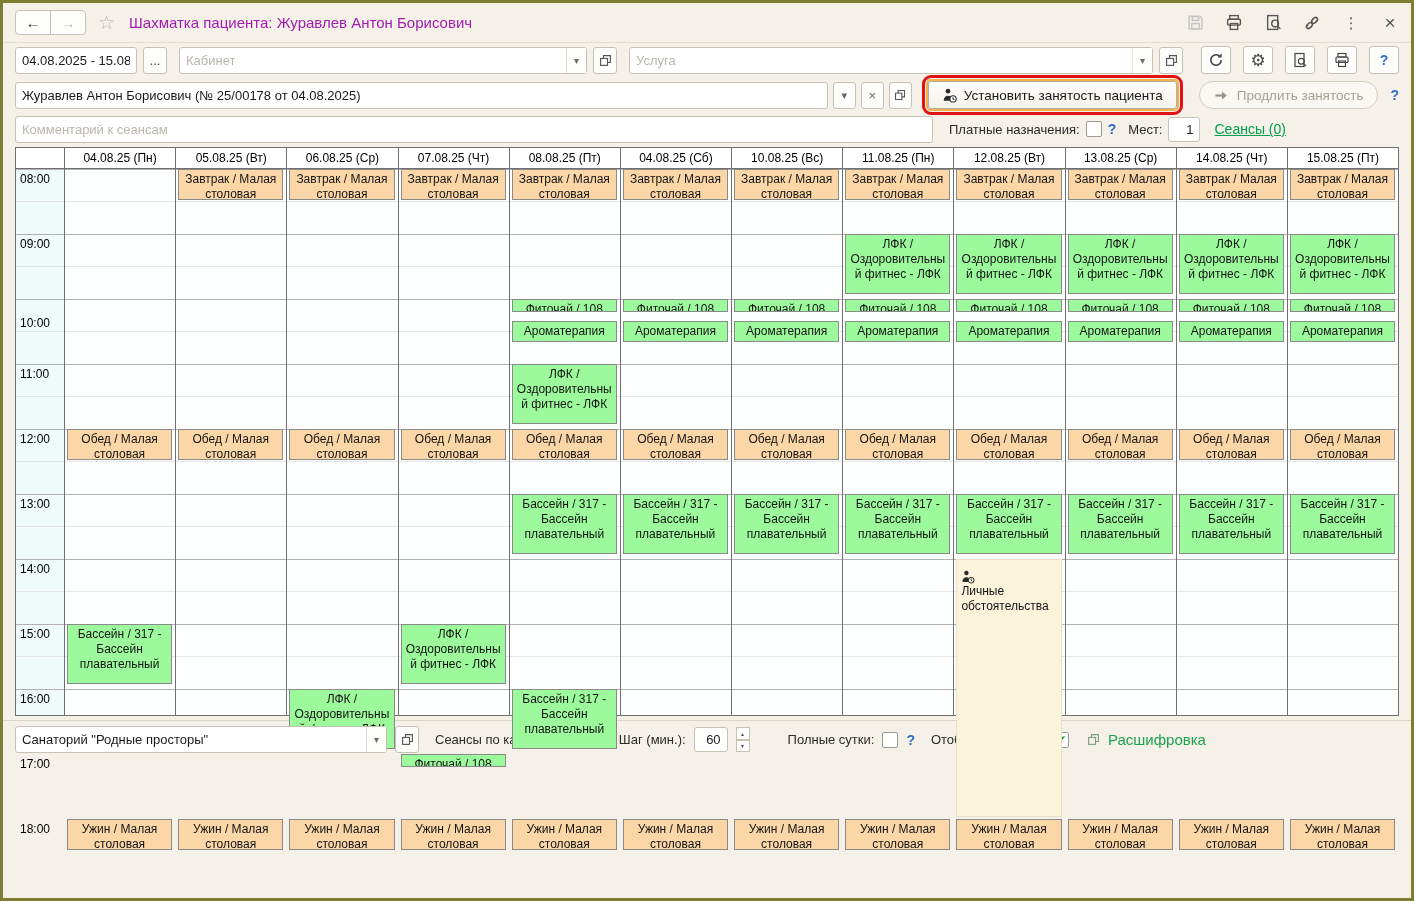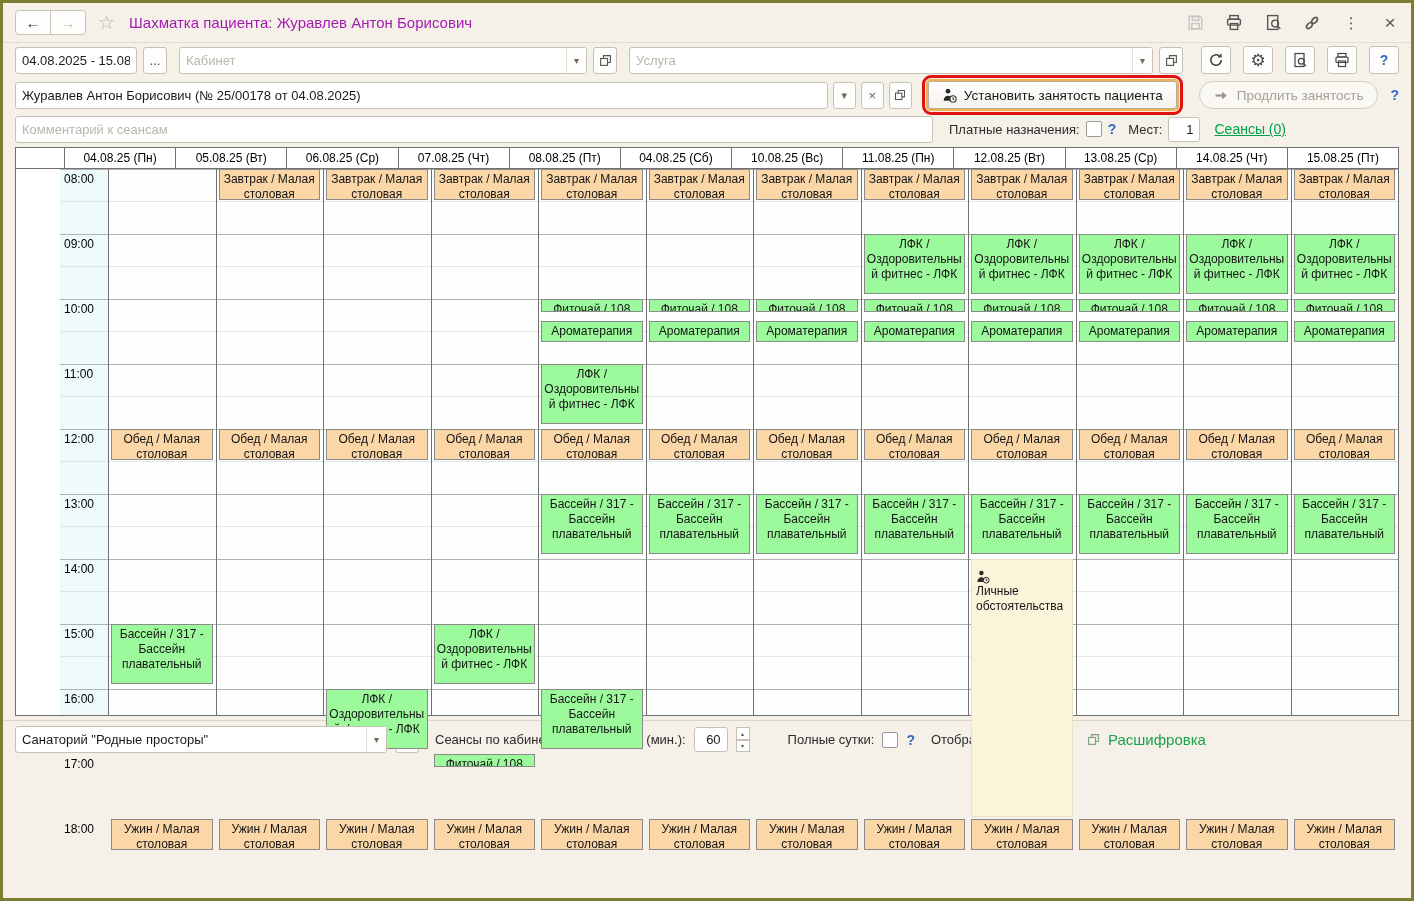--- a/index.html
+++ b/index.html
@@ -41,21 +41,21 @@
   .default-btn { display:flex; align-items:center; gap:7px; height:28px; padding:0 13px; background:linear-gradient(#FFFFFF,#F4F2EB); border:1px solid #B3AF9F; border-radius:3px; box-shadow:0 0 0 2px #F2B04F; font-size:13.5px; color:#1A1A1A; cursor:pointer; }
   .ghost-btn { display:flex; align-items:center; gap:8px; height:28px; padding:0 14px; background:#FAF8F2; border:1px solid #D1CDBF; border-radius:14px; font-size:13.5px; color:#A5A196; cursor:default; margin-left:10px; }
   .lbl { color:#2B2B2B; white-space:nowrap; }
   .checkbox { width:16px; height:16px; background:#FFF; border:1px solid #9B9B93; border-radius:2px; display:flex; align-items:center; justify-content:center; font-size:12px; color:#1E9E3E; font-weight:bold; cursor:pointer; }
   .greenlink { color:#00A04B; font-size:14px; text-decoration:underline; cursor:pointer; white-space:nowrap; }
   
   .grid { margin:2px 12px 0 12px; border:1px solid #707070; background:#FFF; }
   .ghead { display:flex; height:21px; border-bottom:1px solid #707070; background:#FFF; }
   .gcorner { width:48px; }
   .day-head { flex:1; border-left:1px solid #707070; text-align:center; font-size:12px; line-height:20px; color:#000; overflow:hidden; white-space:nowrap; }
-  .gbody { display:flex; height:546px; position:relative;margin-left:44px; }
+  .gbody { display:flex; height:546px; position:relative; }
   .gutter { width:48px; background:#EFFAFA; position:relative;
     background-image:
       repeating-linear-gradient(to bottom,#B2B2B2 0,#B2B2B2 1px,transparent 1px,transparent 65px),
       repeating-linear-gradient(to bottom,transparent 0,transparent 32px,#E3E3E3 32px,#E3E3E3 33px,transparent 33px,transparent 65px);
   }
   .time-label { position:absolute; left:4px; font-size:12px; color:#000; }
   .day-col { flex:1; border-left:1px solid #707070; position:relative; background:#FDFFFE;
     background-image:
       repeating-linear-gradient(to bottom,#B2B2B2 0,#B2B2B2 1px,transparent 1px,transparent 65px),
       repeating-linear-gradient(to bottom,transparent 0,transparent 32px,#E6E6E6 32px,#E6E6E6 33px,transparent 33px,transparent 65px);
@@ -222,21 +222,21 @@
       <div class="day-head">11.08.25 (Пн)</div>
       <div class="day-head">12.08.25 (Вт)</div>
       <div class="day-head">13.08.25 (Ср)</div>
       <div class="day-head">14.08.25 (Чт)</div>
       <div class="day-head">15.08.25 (Пт)</div>
     </div>
   <div class="gbody">
     <div class="gutter">
         <div class="time-label" style="top: 3px;">08:00</div>
         <div class="time-label" style="top: 68px;">09:00</div>
-        <div class="time-label" style="top: 133px;">10:00</div>
+        <div class="time-label" style="top: 147px;">10:00</div>
         <div class="time-label" style="top: 198px;">11:00</div>
         <div class="time-label" style="top: 263px;">12:00</div>
         <div class="time-label" style="top: 328px;">13:00</div>
         <div class="time-label" style="top: 393px;">14:00</div>
         <div class="time-label" style="top: 458px;">15:00</div>
         <div class="time-label" style="top: 523px;">16:00</div>
         <div class="time-label" style="top: 588px;">17:00</div>
         <div class="time-label" style="top: 653px;">18:00</div>
       </div>
 

